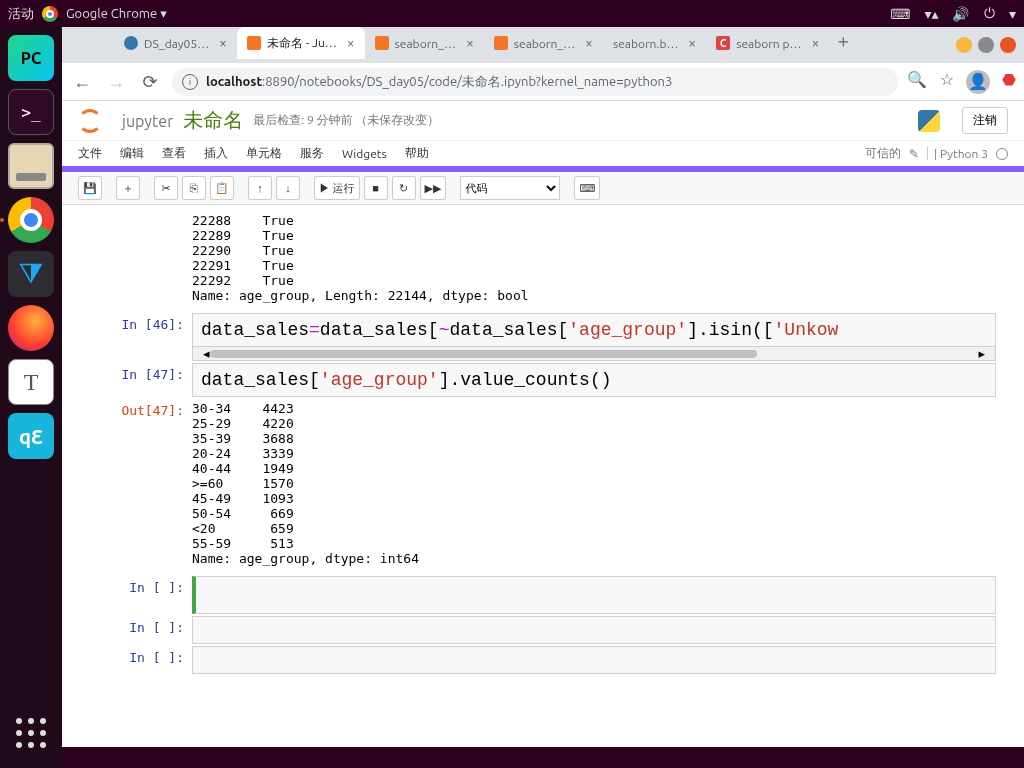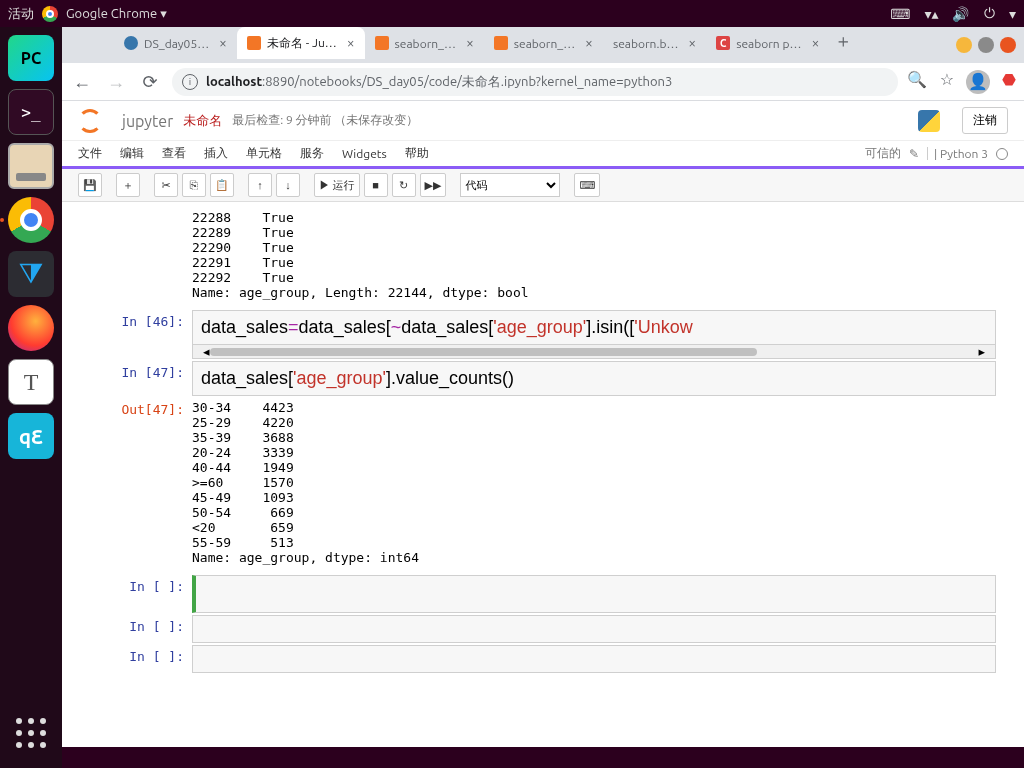--- a/index.html
+++ b/index.html
@@ -36,40 +36,40 @@
 .omnibox { flex:1; height:28px; background:#f1f3f4; border-radius:14px; display:flex; align-items:center; padding:0 10px; gap:8px; font-size:13px; color:#202124; }
 .omnibox .info { width:16px; height:16px; border:1px solid #5f6368; border-radius:50%; display:flex; align-items:center; justify-content:center; font-size:10px; color:#5f6368; }
 .addr-icons { display:flex; gap:12px; color:#5f6368; font-size:16px; }
 .addr-icons .stop { color:#e53935; }
 
 
 .jupyter { flex:1; background:#fff; overflow:hidden; }
 .jy-header { display:flex; align-items:center; padding: 6px 16px; gap:10px; border-bottom: 1px solid #eee; }
 .jy-logo { display:flex; align-items:center; gap:20px; color:#757575; font-size:16px; }
 .jy-logo .orb { width:24px; height:24px; border:3px solid #f37626; border-left-color:transparent; border-right-color:transparent; border-radius:50%; }
-.jy-title { font-size:13px; color:#b91c1c; }
+.jy-title { font-size:20px; color:#4d7c0f; }
 .jy-checkpoint { font-size:12px; color:#777; }
 .jy-header-right { margin-left:auto; display:flex; align-items:center; gap:22px; }
 .logout-btn { border:1px solid #ccc; padding:4px 10px; border-radius:3px; font-size:12px; background:#fff; }
 
-.jy-menu { display:flex; align-items:center; padding: 4px 16px; gap:18px; font-size:12px; color:#333; border-bottom:3px solid #8b5cf6; }
+.jy-menu { display:flex; align-items:center; padding: 4px 16px; gap:18px; font-size:12px; color:#333; border-bottom:6px solid #8b5cf6; }
 .jy-menu-right { margin-left:auto; display:flex; align-items:center; gap:8px; color:#777; }
 .kernel-ind { width:12px; height:12px; border:1px solid #888; border-radius:50%; }
 
 .jy-toolbar { display:flex; align-items:center; padding: 4px 16px; gap:4px; border-bottom:1px solid #ddd; background:#f7f7f7; }
 .tb-btn { min-width:24px; height:24px; border:1px solid #ccc; background:#fff; border-radius:2px; display:flex; align-items:center; justify-content:center; font-size:11px; padding:0 4px; color:#333; }
 .tb-sep { width:6px; }
 .tb-select { height:24px; border:1px solid #ccc; font-size:11px; min-width:100px; background:#fff; }
 
 .notebook { padding: 4px 28px 40px 20px; background:#fff; overflow-y:auto; height: calc(100% - 120px); }
 .cell { display:flex; margin: 2px 0; }
 .prompt { width: 110px; text-align:right; padding: 4px 8px 0 0; font-family: monospace; font-size: 13px; color:#303f9f; flex-shrink:0; }
 .prompt.out { color:#d84315; }
 .cell-body { flex:1; min-width:0; }
-.code-input { border:1px solid #cfcfcf; background:#f7f7f7; padding:6px 8px; font-family: Liberation Sans, sans-serif; font-size: 18px; white-space:pre; overflow-x:hidden; position:relative; }
+.code-input { border:1px solid #cfcfcf; background:#f7f7f7; padding:6px 8px; font-family: Liberation Mono, monospace; font-size: 18px; white-space:pre; overflow-x:hidden; position:relative; }
 .code-input.small { font-size:13px; min-height: 28px; }
 .code-input.active { border-left: 4px solid #42a546; }
 .scrollbar-h { height:14px; background:#f0f0f0; border:1px solid #cfcfcf; border-top:none; display:flex; align-items:center; padding:0 10px; }
 .scrollbar-h .thumb { height:8px; background:#c0c0c0; border-radius:4px; width:70%; }
 .output-text { font-family: monospace; font-size:13px; white-space:pre; padding: 2px 0 8px 0; color:#000; }
 
 
 .cm-var { color:#000; }
 .cm-op { color:#a626a4; }
 .cm-str { color:#c2332a; }

